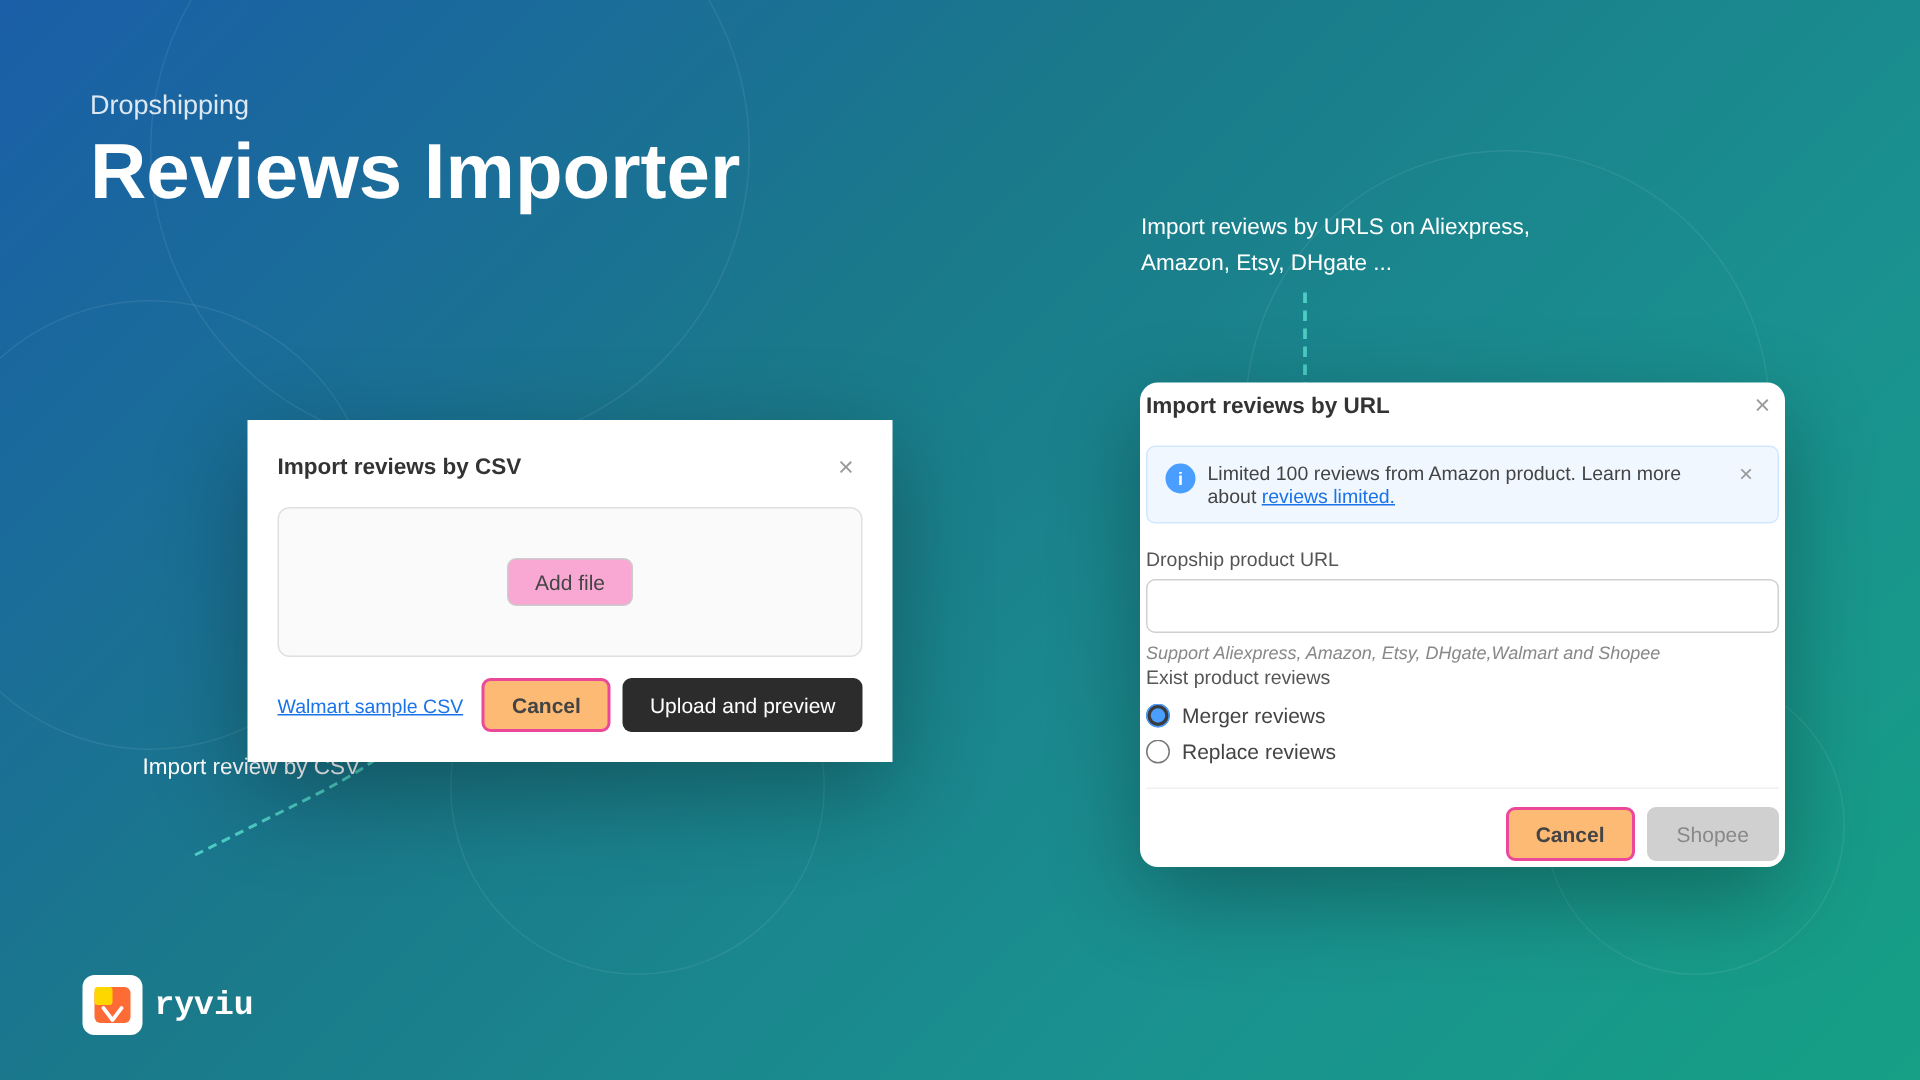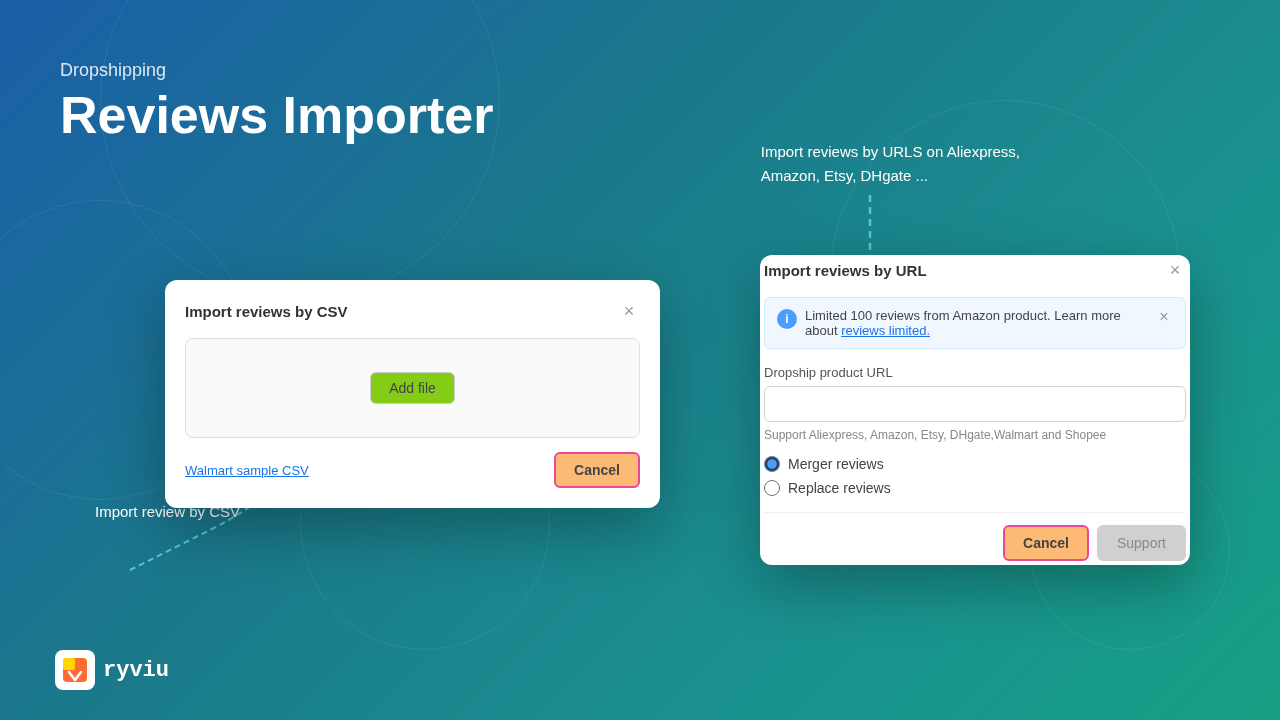--- a/index.html
+++ b/index.html
@@ -95,23 +95,23 @@
       font-size: 15px;
       line-height: 1.6;
       text-align: left;
     }
 
     
     .modal-csv {
       position: absolute;
       top: 280px;
       left: 165px;
-      width: 495px;
+      width: 430px;
       background: white;
-      border-radius: 12px;
+      border-radius: 0;
       box-shadow: 0 20px 60px rgba(0,0,0,0.3);
       padding: 20px;
     }
     .modal-header {
       display: flex;
       justify-content: space-between;
       align-items: center;
       margin-bottom: 16px;
     }
     .modal-title {
@@ -140,21 +140,21 @@
       height: 100px;
       display: flex;
       align-items: center;
       justify-content: center;
       background: #fafafa;
       margin-bottom: 14px;
     }
     .add-file-btn {
       padding: 7px 18px;
       border: 1px solid #ccc;
-      background: #84cc16;
+      background: #f9a8d4;
       border-radius: 6px;
       font-size: 14px;
       cursor: pointer;
       color: #444;
     }
 
     .modal-footer {
       display: flex;
       justify-content: space-between;
       align-items: center;
@@ -266,21 +266,22 @@
       border: 1.5px solid #d0d0d0;
       border-radius: 6px;
       font-size: 14px;
       color: #333;
       margin-bottom: 6px;
       outline: none;
     }
     .field-hint {
       font-size: 12px;
       color: #888;
-      margin-bottom: 14px;
+      margin-bottom: 2px;
+      font-style: italic;
     }
 
     
     .radio-group-label {
       font-size: 13px;
       color: #555;
       font-weight: 500;
       margin-bottom: 10px;
     }
     .radio-option {
@@ -371,20 +372,21 @@
     <span class="modal-title">Import reviews by CSV</span>
     <button class="modal-close">×</button>
   </div>
   <div class="upload-area">
     <button class="add-file-btn">Add file</button>
   </div>
   <div class="modal-footer">
     <button class="download-link">Walmart sample CSV</button>
     <div class="modal-actions">
       <button class="btn-cancel">Cancel</button>
+      <button class="btn-primary">Upload and preview</button>
     </div>
   </div>
 </div>
 
 <div class="modal-url">
   <div class="modal-header">
     <span class="modal-title">Import reviews by URL</span>
     <button class="modal-close">×</button>
   </div>
 
@@ -396,32 +398,33 @@
     </div>
     <button class="info-close">×</button>
   </div>
 
   
   <div class="field-label">Dropship product URL</div>
   <input class="text-input" type="text" placeholder="" style="">
   <div class="field-hint">Support Aliexpress, Amazon, Etsy, DHgate,Walmart and Shopee</div>
 
   
+  <div class="radio-group-label">Exist product reviews</div>
   <label class="radio-option">
     <input type="radio" class="radio-input" name="review-option" checked="" style="">
     <span class="radio-label">Merger reviews</span>
   </label>
   <label class="radio-option">
     <input type="radio" class="radio-input" name="review-option" style="">
     <span class="radio-label">Replace reviews</span>
   </label>
 
   <div class="url-modal-footer">
     <button class="btn-cancel">Cancel</button>
-    <button class="btn-import">Support</button>
+    <button class="btn-import">Shopee</button>
   </div>
 </div>
 
 <div class="logo">
   <div class="logo-icon">
     <svg width="28" height="28" viewBox="0 0 28 28">
       <rect x="2" y="2" width="24" height="24" rx="4" fill="#ff6b35"></rect>
       <rect x="2" y="2" width="12" height="12" rx="2" fill="#ffd700"></rect>
       <path d="M 8 16 L 14 24 L 20 16" stroke="white" stroke-width="2.5" fill="none" stroke-linecap="round" stroke-linejoin="round"></path>
     </svg>

